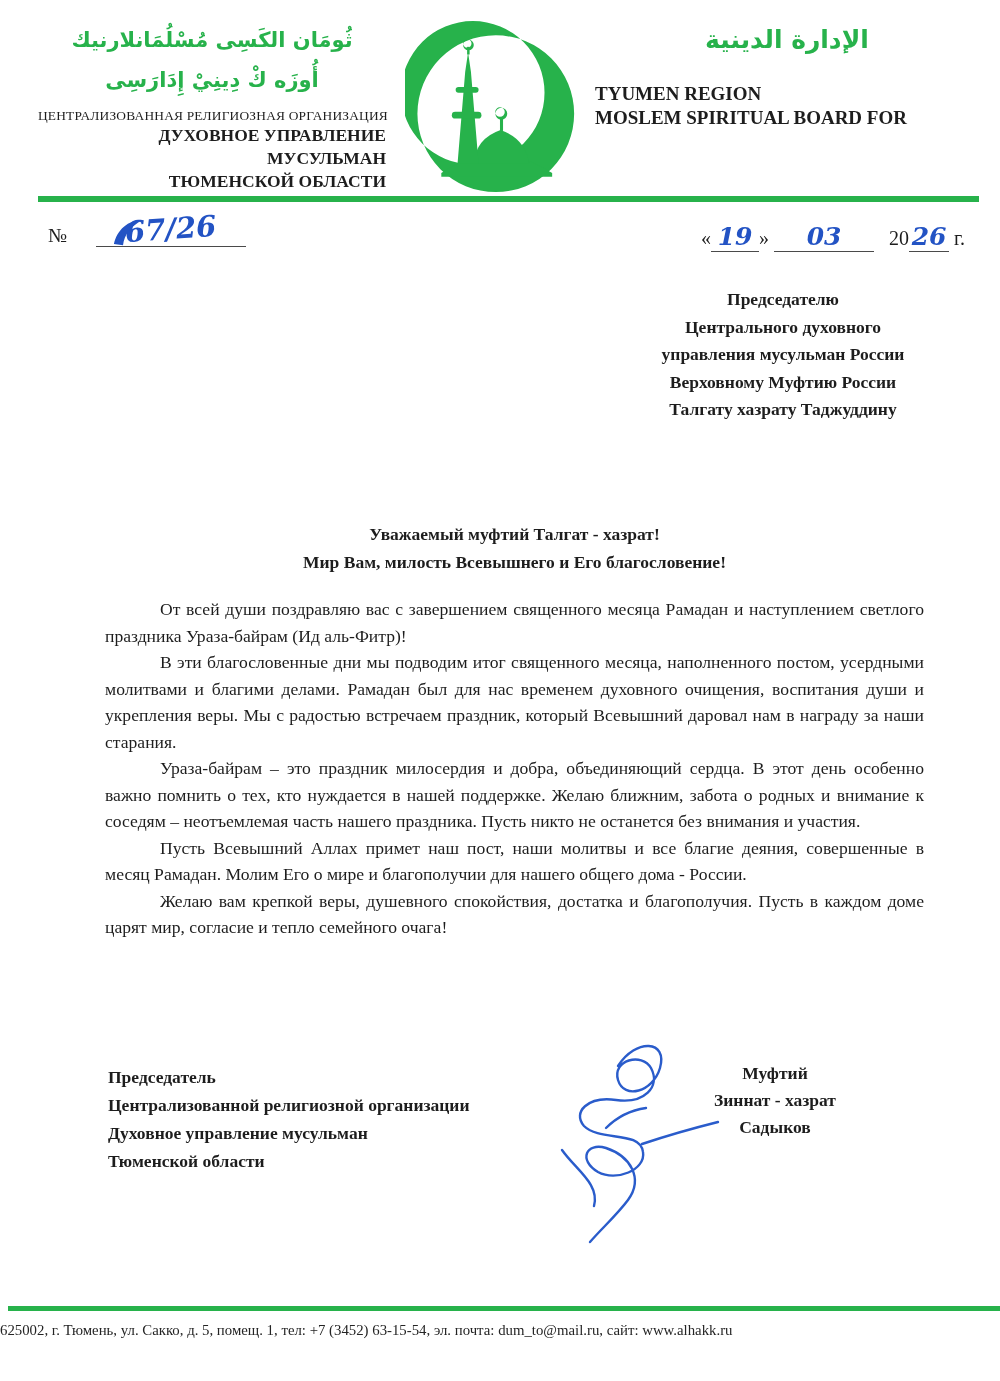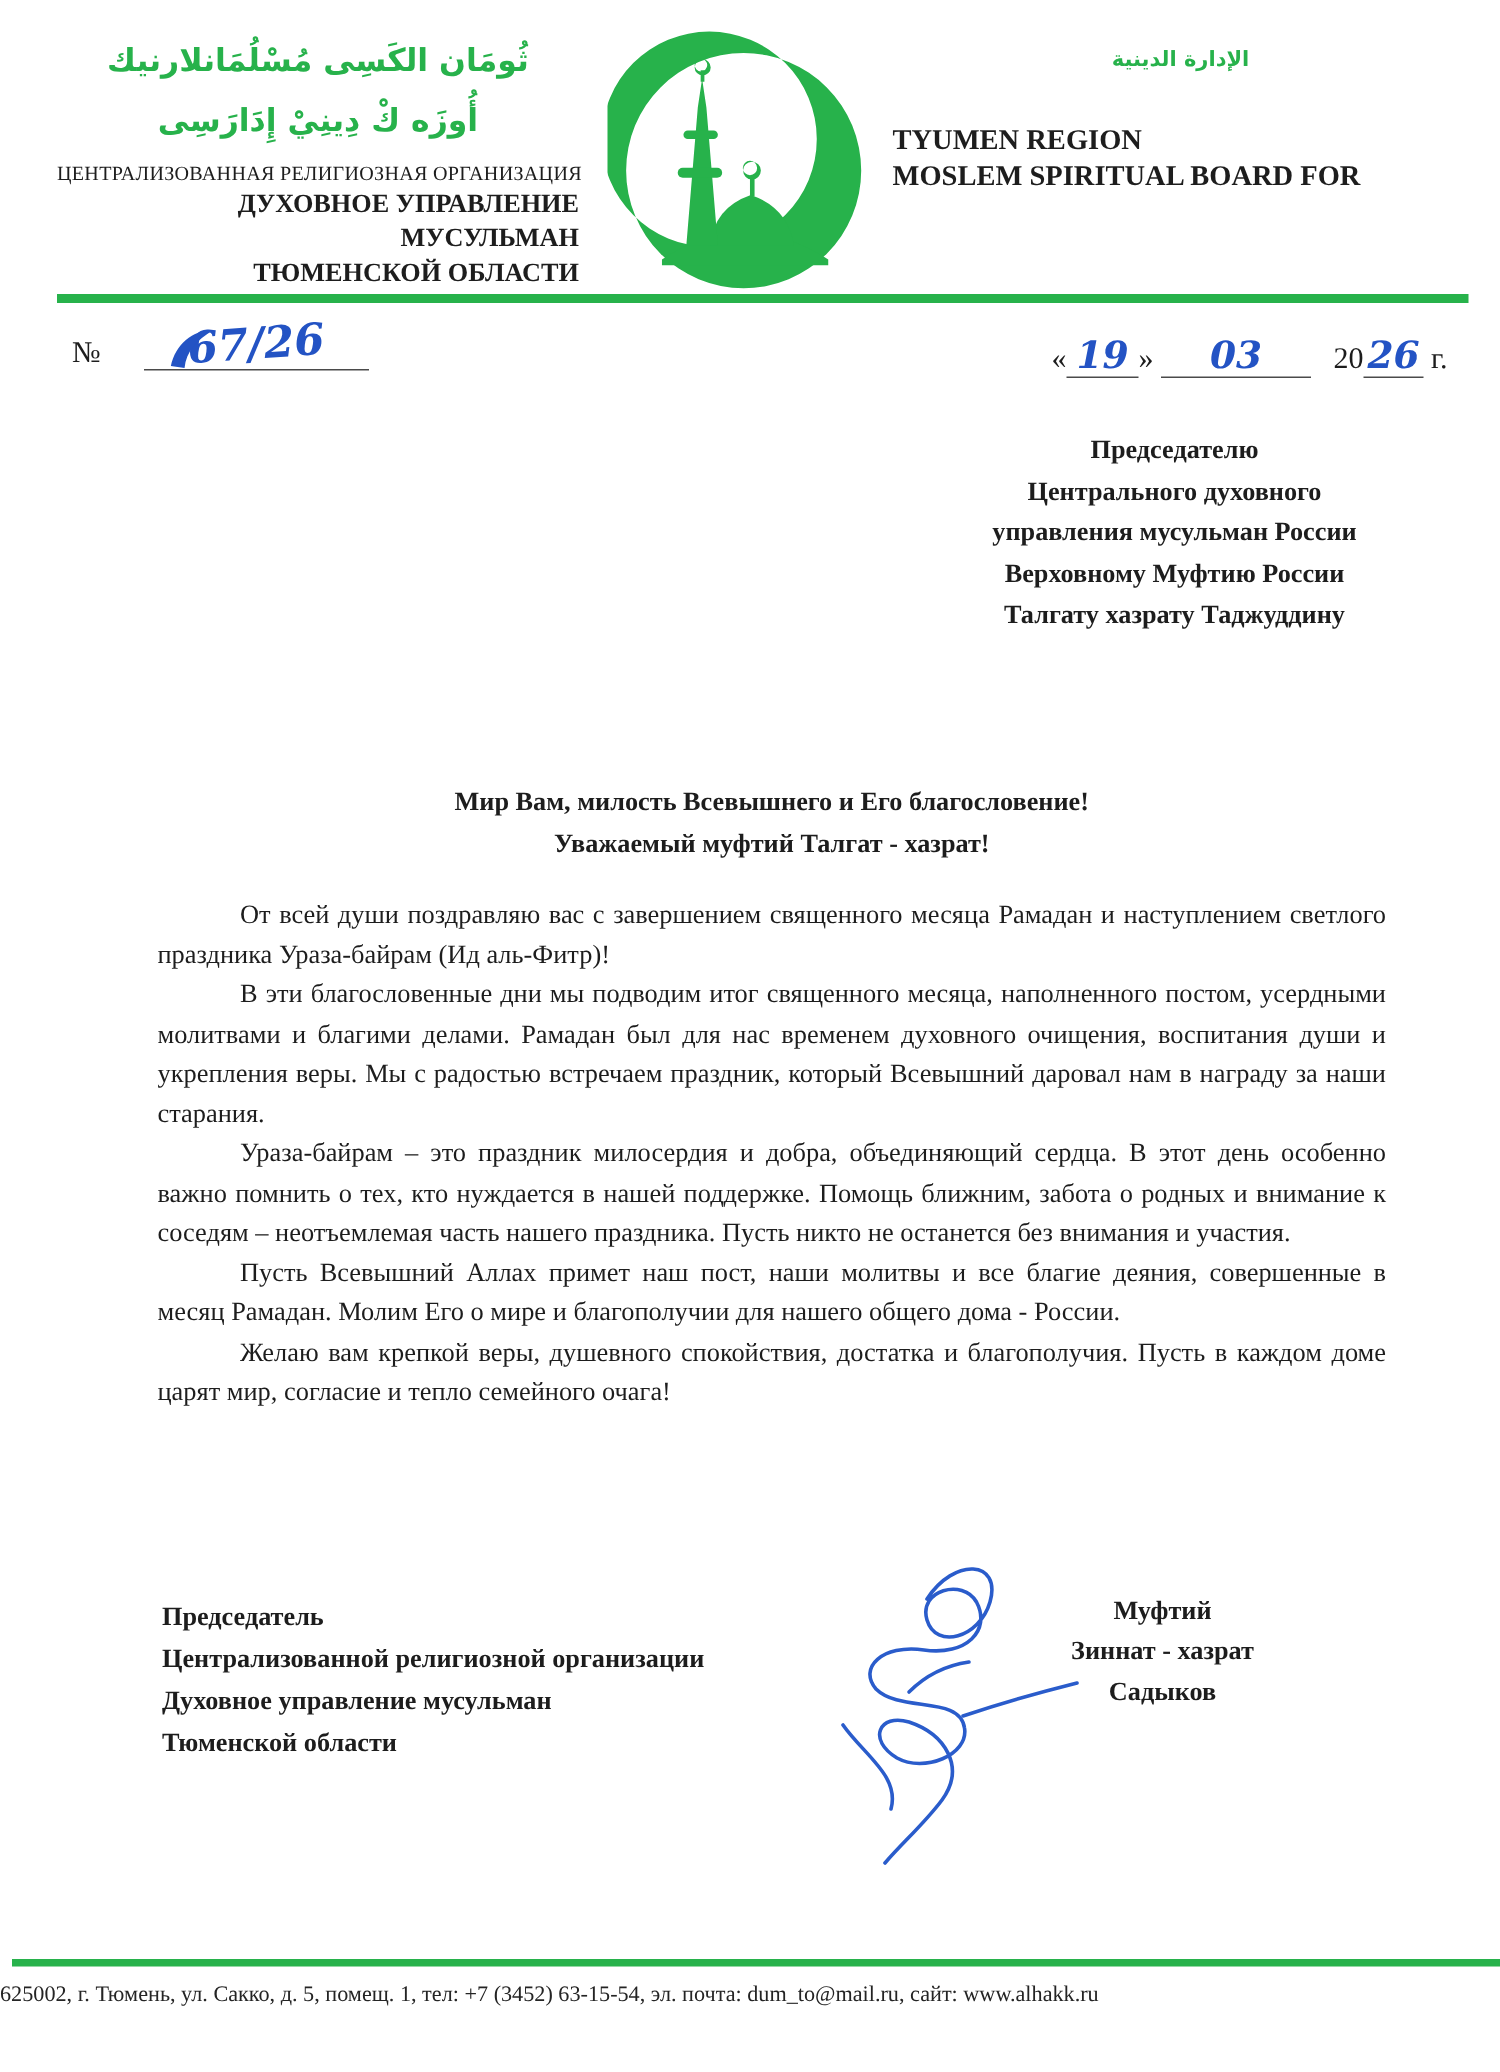--- a/index.html
+++ b/index.html
@@ -19,21 +19,21 @@
     display:flex;align-items:flex-start;
   }
   .lh-left{width:348px;}
   .lh-center{flex:1;display:flex;justify-content:center;align-items:flex-start;}
   .lh-right{width:384px;}
   .arabic{
     font-family:"DejaVu Sans", sans-serif;
     color:#27b24b;
     font-weight:bold;
     text-align:center;
-    font-size:14px;
+    font-size:25px;
     line-height:40px;
     direction:rtl;
   }
   .lh-left .arabic{font-size:21px;}
   .ru-org{margin-top:8px;text-align:right;}
   .ru-caps{font-size:13.4px;letter-spacing:.2px;white-space:nowrap;}
   .ru-bold{font-size:17.5px;font-weight:bold;line-height:23px;}
   .en-org{margin-top:22px;font-weight:bold;font-size:19px;line-height:24px;text-align:left;}
   .green-rule{position:absolute;left:38px;right:38px;top:196px;height:6px;background:#27b24b;}
   
@@ -157,28 +157,28 @@
 
   <div class="addressee">
     <div>Председателю</div>
     <div>Центрального духовного</div>
     <div>управления мусульман России</div>
     <div>Верховному Муфтию России</div>
     <div>Талгату хазрату Таджуддину</div>
   </div>
 
   <div class="salutation">
+    <div>Уважаемый муфтий Талгат - хазрат!</div>
     <div>Мир Вам, милость Всевышнего и Его благословение!</div>
-    <div>Уважаемый муфтий Талгат - хазрат!</div>
   </div>
 
   <div class="letter-body">
     <p>От всей души поздравляю вас с завершением священного месяца Рамадан и наступлением светлого праздника Ураза-байрам (Ид аль-Фитр)!</p>
     <p>В эти благословенные дни мы подводим итог священного месяца, наполненного постом, усердными молитвами и благими делами. Рамадан был для нас временем духовного очищения, воспитания души и укрепления веры. Мы с радостью встречаем праздник, который Всевышний даровал нам в награду за наши старания.</p>
-    <p>Ураза-байрам – это праздник милосердия и добра, объединяющий сердца. В этот день особенно важно помнить о тех, кто нуждается в нашей поддержке. Помощь ближним, забота о родных и внимание к соседям – неотъемлемая часть нашего праздника. Пусть никто не останется без внимания и участия.</p>
+    <p>Ураза-байрам – это праздник милосердия и добра, объединяющий сердца. В этот день особенно важно помнить о тех, кто нуждается в нашей поддержке. Желаю ближним, забота о родных и внимание к соседям – неотъемлемая часть нашего праздника. Пусть никто не останется без внимания и участия.</p>
     <p>Пусть Всевышний Аллах примет наш пост, наши молитвы и все благие деяния, совершенные в месяц Рамадан. Молим Его о мире и благополучии для нашего общего дома - России.</p>
     <p>Желаю вам крепкой веры, душевного спокойствия, достатка и благополучия. Пусть в каждом доме царят мир, согласие и тепло семейного очага!</p>
   </div>
 
   <div class="sign-left">
     <div>Председатель</div>
     <div>Централизованной религиозной организации</div>
     <div>Духовное управление мусульман</div>
     <div>Тюменской области</div>
   </div>

